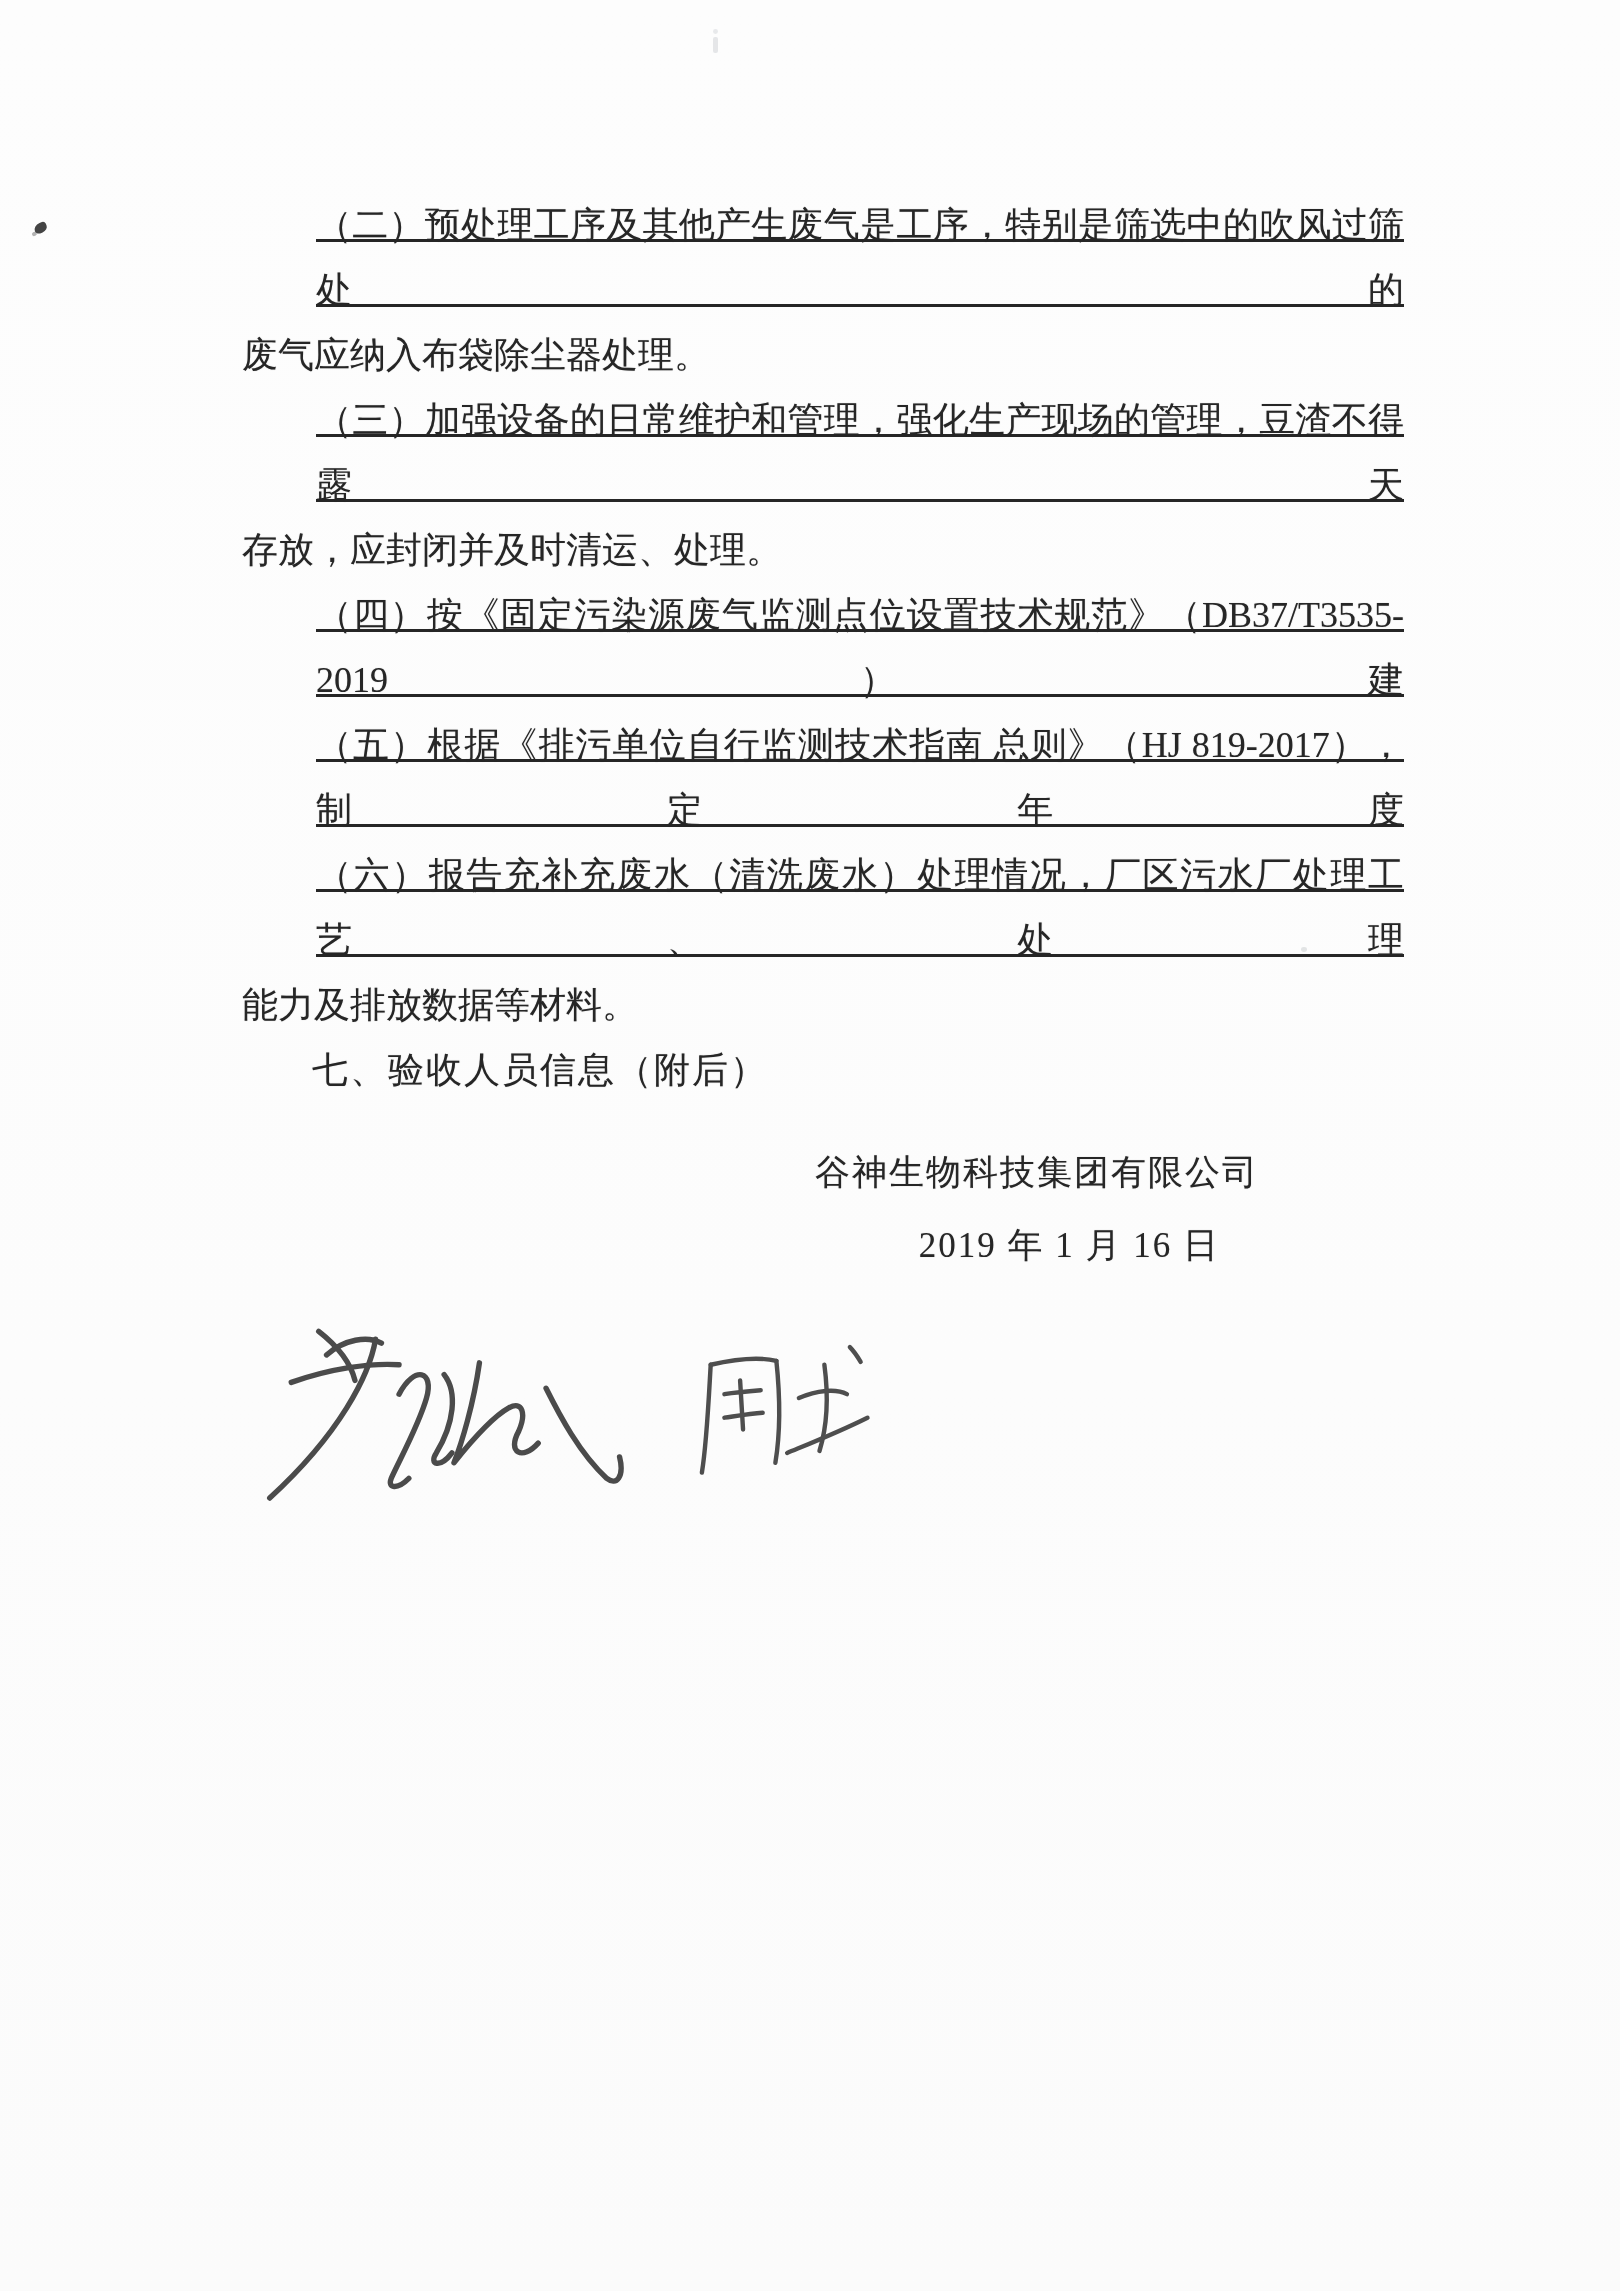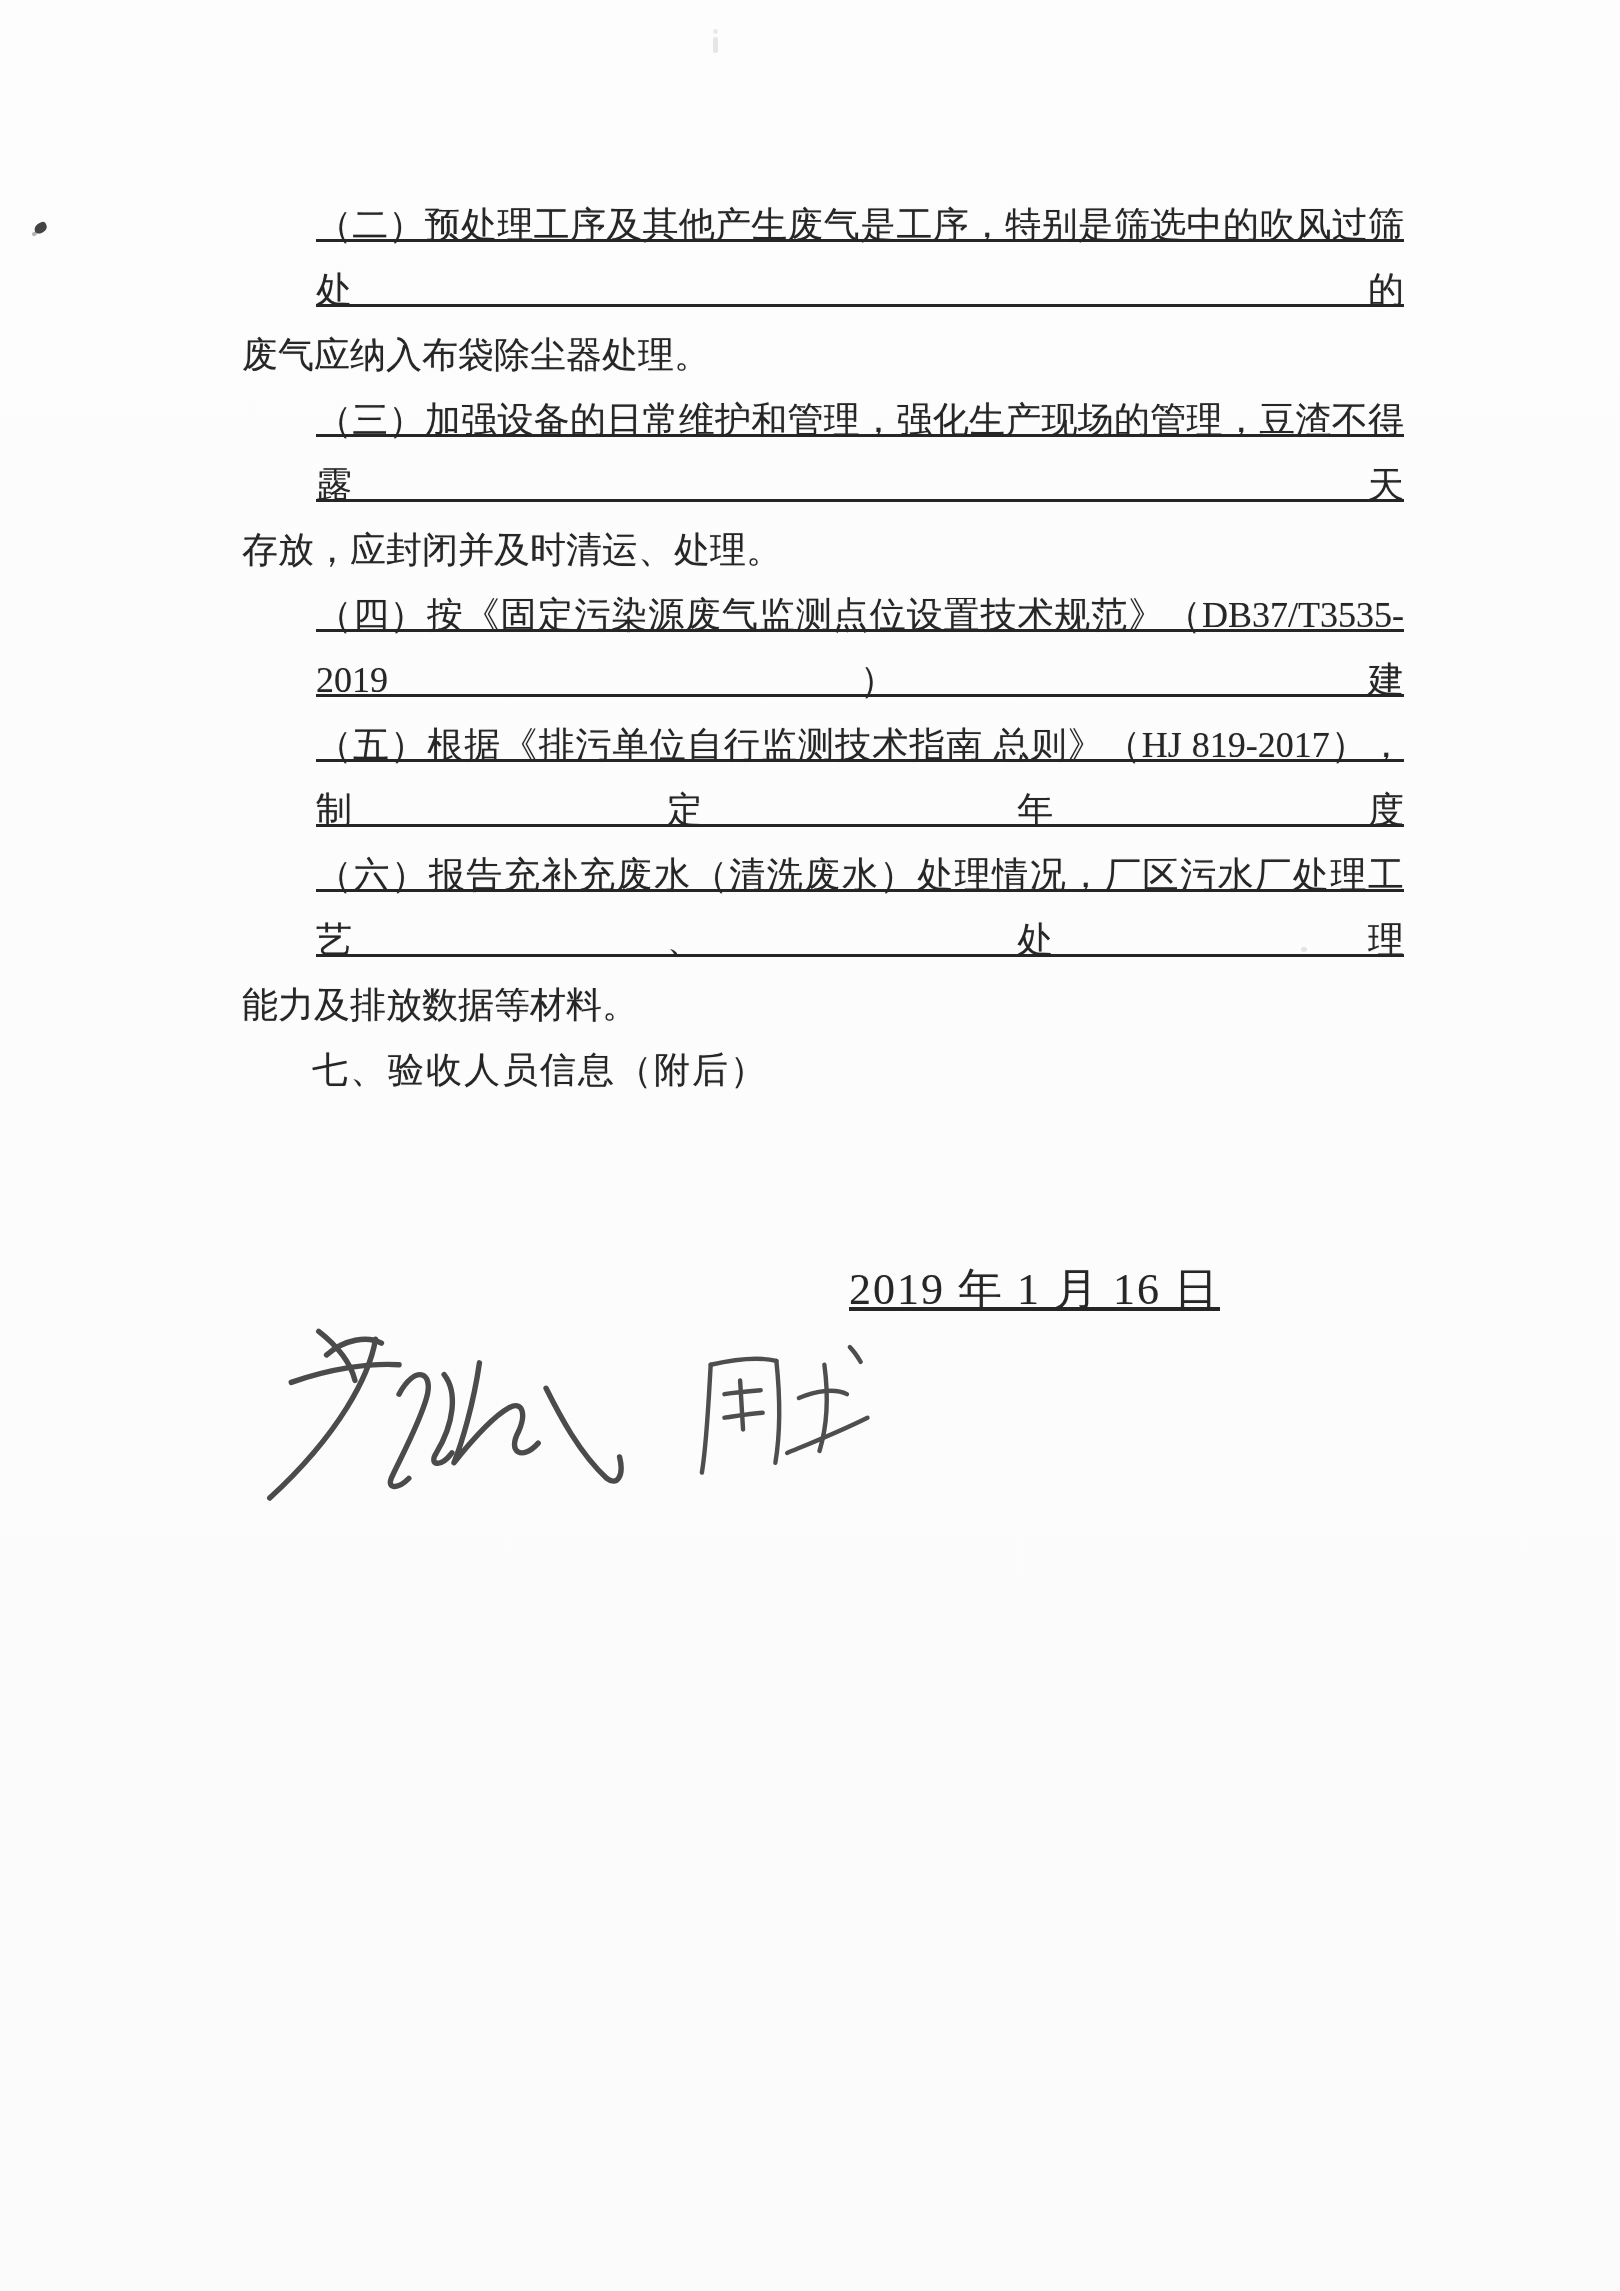--- a/index.html
+++ b/index.html
@@ -21,24 +21,23 @@
   .fill{text-align:justify;text-align-last:justify;}
   .indent{padding-left:74px;text-decoration:underline;}
   .indent.fill{text-align-last:justify;}
   .heading{font-weight:normal;padding-left:70px;letter-spacing:2px;}
   .signoff-company{
     position:absolute;top:1149px;right:361px;
     font-size:35px;letter-spacing:2px;
     text-shadow:0 0 1px rgba(40,40,40,.35);
   }
   .signoff-date{
-    position:absolute;top:1260px;right:400px;
-    font-size:44px;letter-spacing:2px;
+    position:absolute;top:1222px;right:400px;
+    font-size:35px;letter-spacing:2px;
     text-shadow:0 0 1px rgba(40,40,40,.3);
-    text-decoration:underline;
   }
   .signatures{position:absolute;left:250px;top:1304px;}
   .speck-dark{
     position:absolute;left:34px;top:223px;width:12.7px;height:9.8px;
     background:#2b2b2b;border-radius:65% 35% 55% 45%;
     transform:rotate(-24deg);opacity:.88;
   }
   .speck-dark::after{
     content:"";position:absolute;left:-3.9px;top:5.9px;width:4.9px;height:3.9px;
     background:#555;border-radius:50%;opacity:.5;
@@ -75,20 +74,21 @@
     <div class="line indent fill">（四）按《固定污染源废气监测点位设置技术规范》（DB37/T3535-2019）建</div>
 
     <div class="line indent fill">（五）根据《排污单位自行监测技术指南 总则》（HJ 819-2017），制定年度</div>
 
     <div class="line indent fill">（六）报告充补充废水（清洗废水）处理情况，厂区污水厂处理工艺、处理</div>
     <div class="line">能力及排放数据等材料。</div>
 
     <div class="line heading">七、验收人员信息（附后）</div>
   </div>
 
+  <div class="signoff-company">谷神生物科技集团有限公司</div>
   <div class="signoff-date">2019 年 1 月 16 日</div>
 
   <div class="signatures">
     <svg width="647" height="245" viewBox="0 0 660 250" fill="none" stroke="#3c3c3c" stroke-linecap="round" stroke-linejoin="round">
 
       <g stroke-width="5.5" opacity="0.92">
         <path d="M78,52 C96,36 120,32 134,40"></path>
         <path d="M70,28 C88,42 102,58 107,78"></path>
         <path d="M42,80 C82,66 122,60 152,62"></path>
         <path d="M128,36 C122,72 92,132 20,198"></path>

